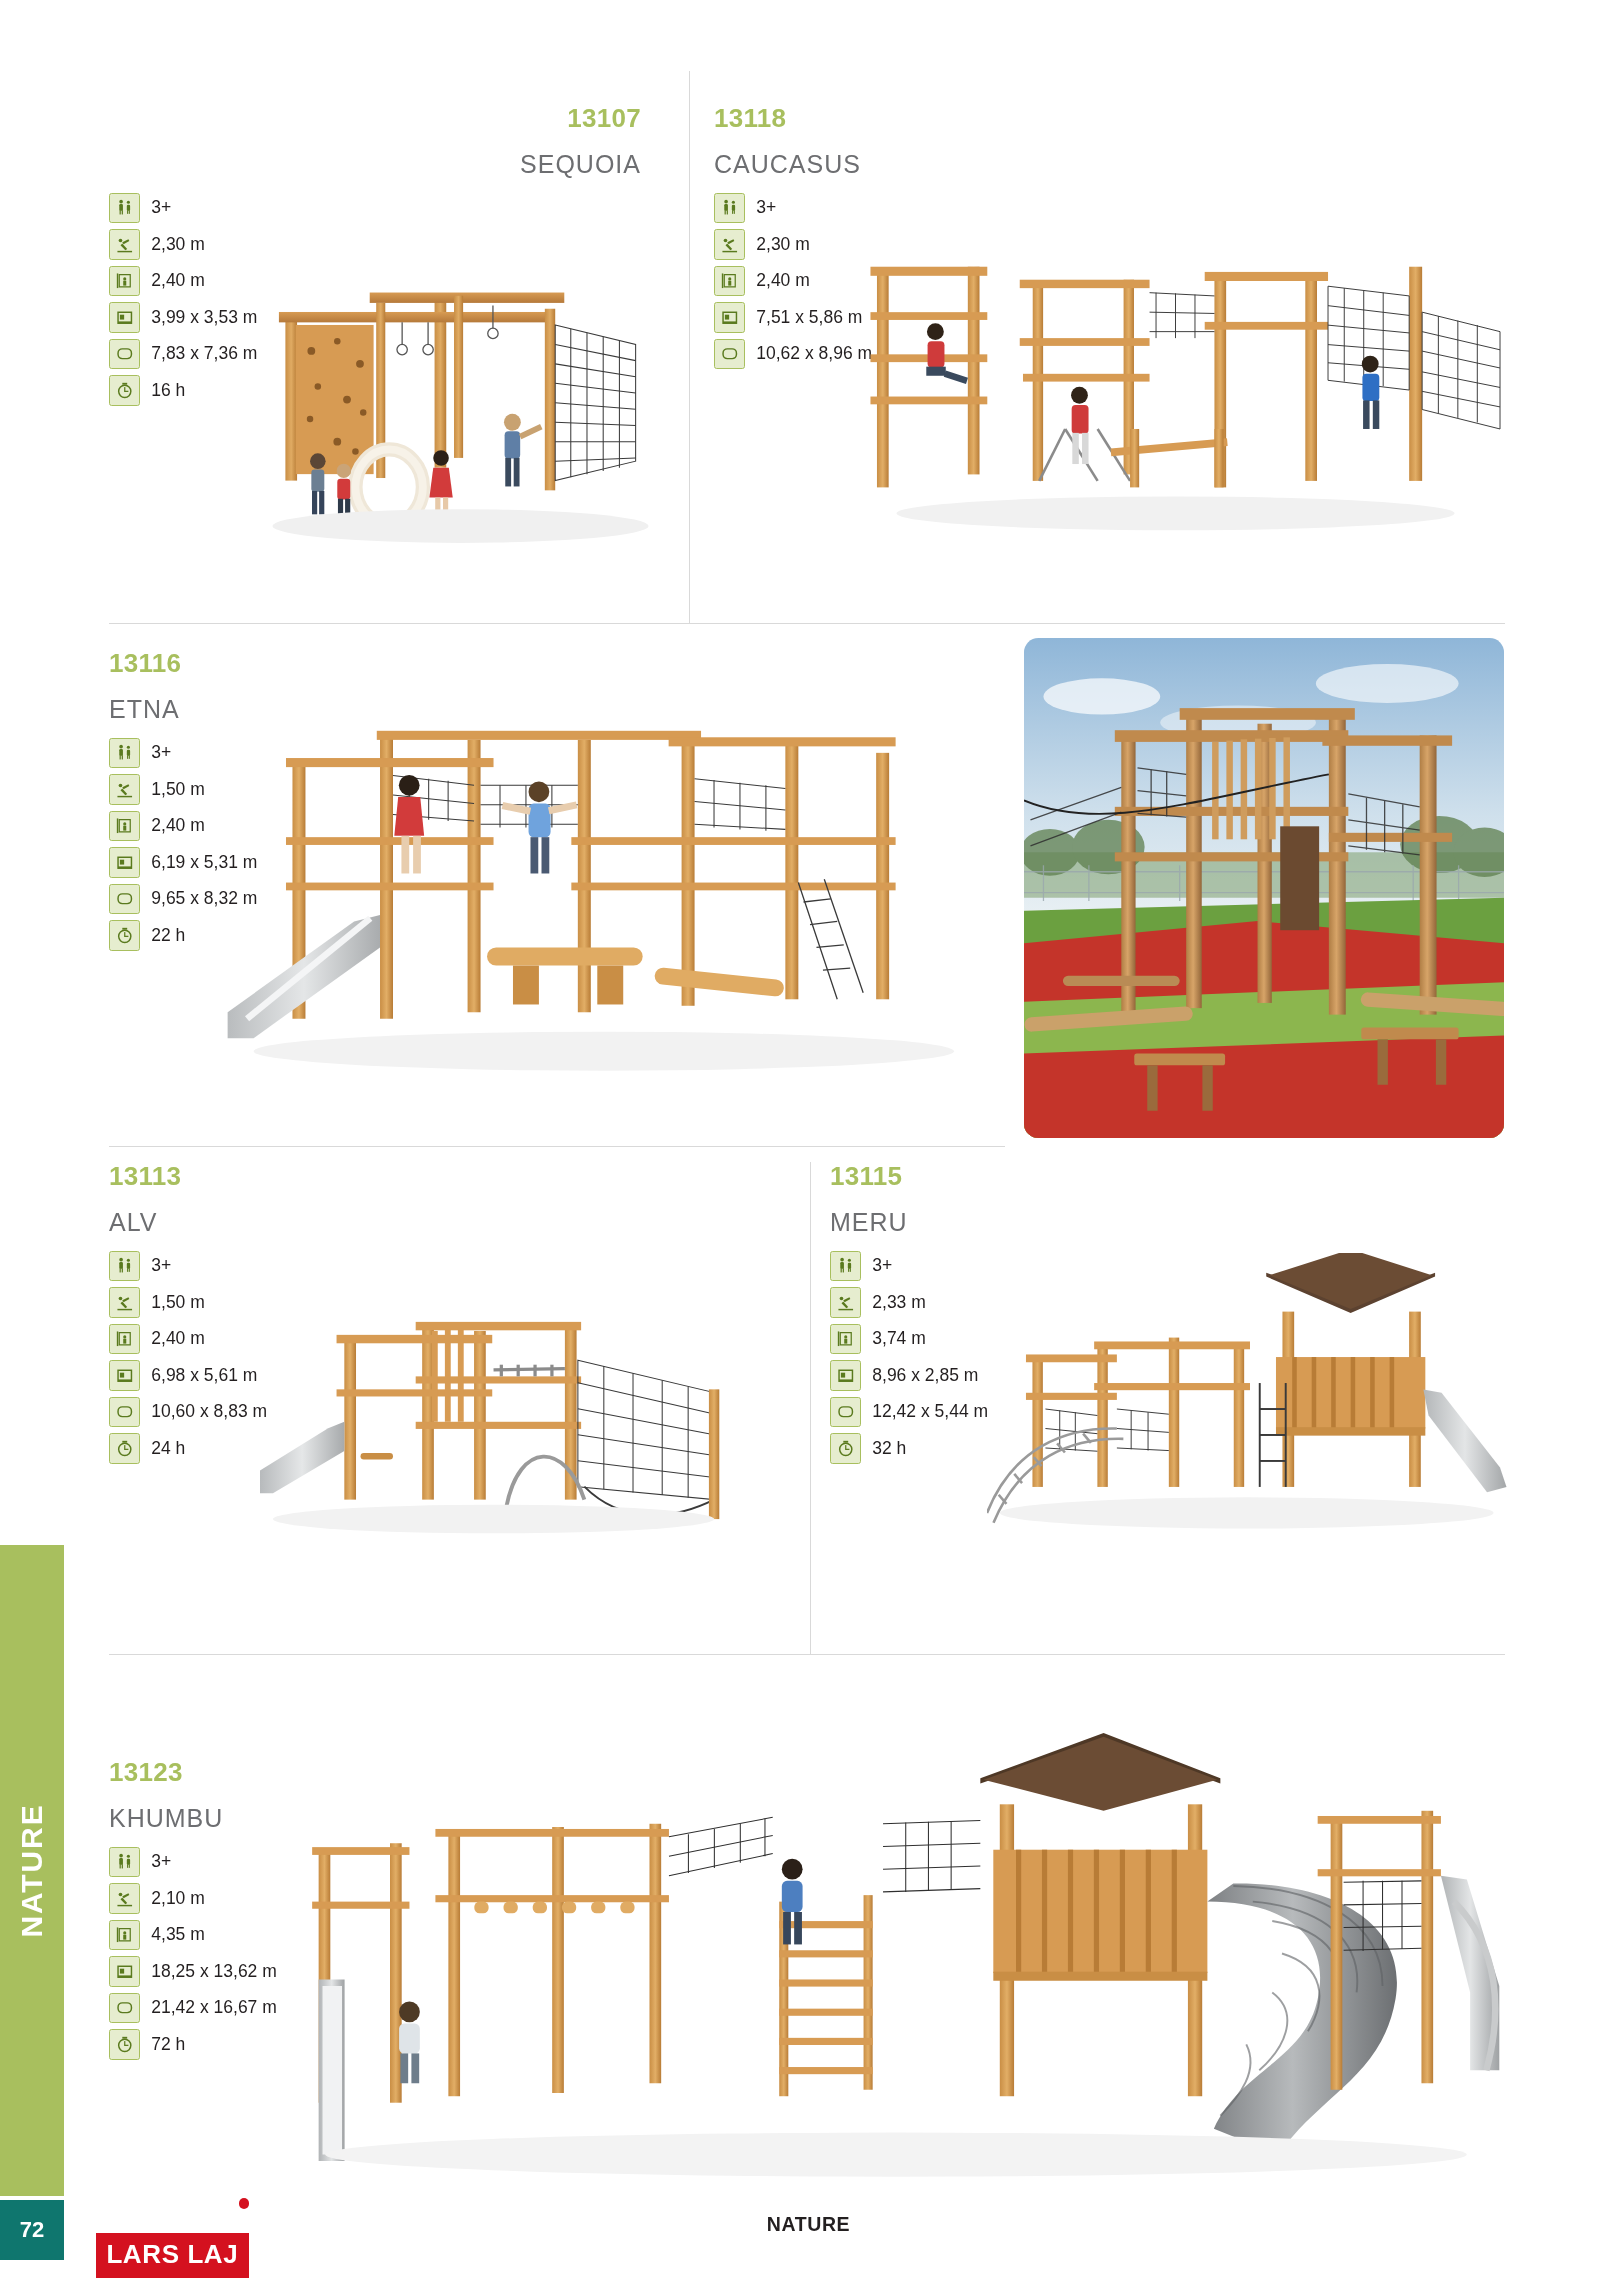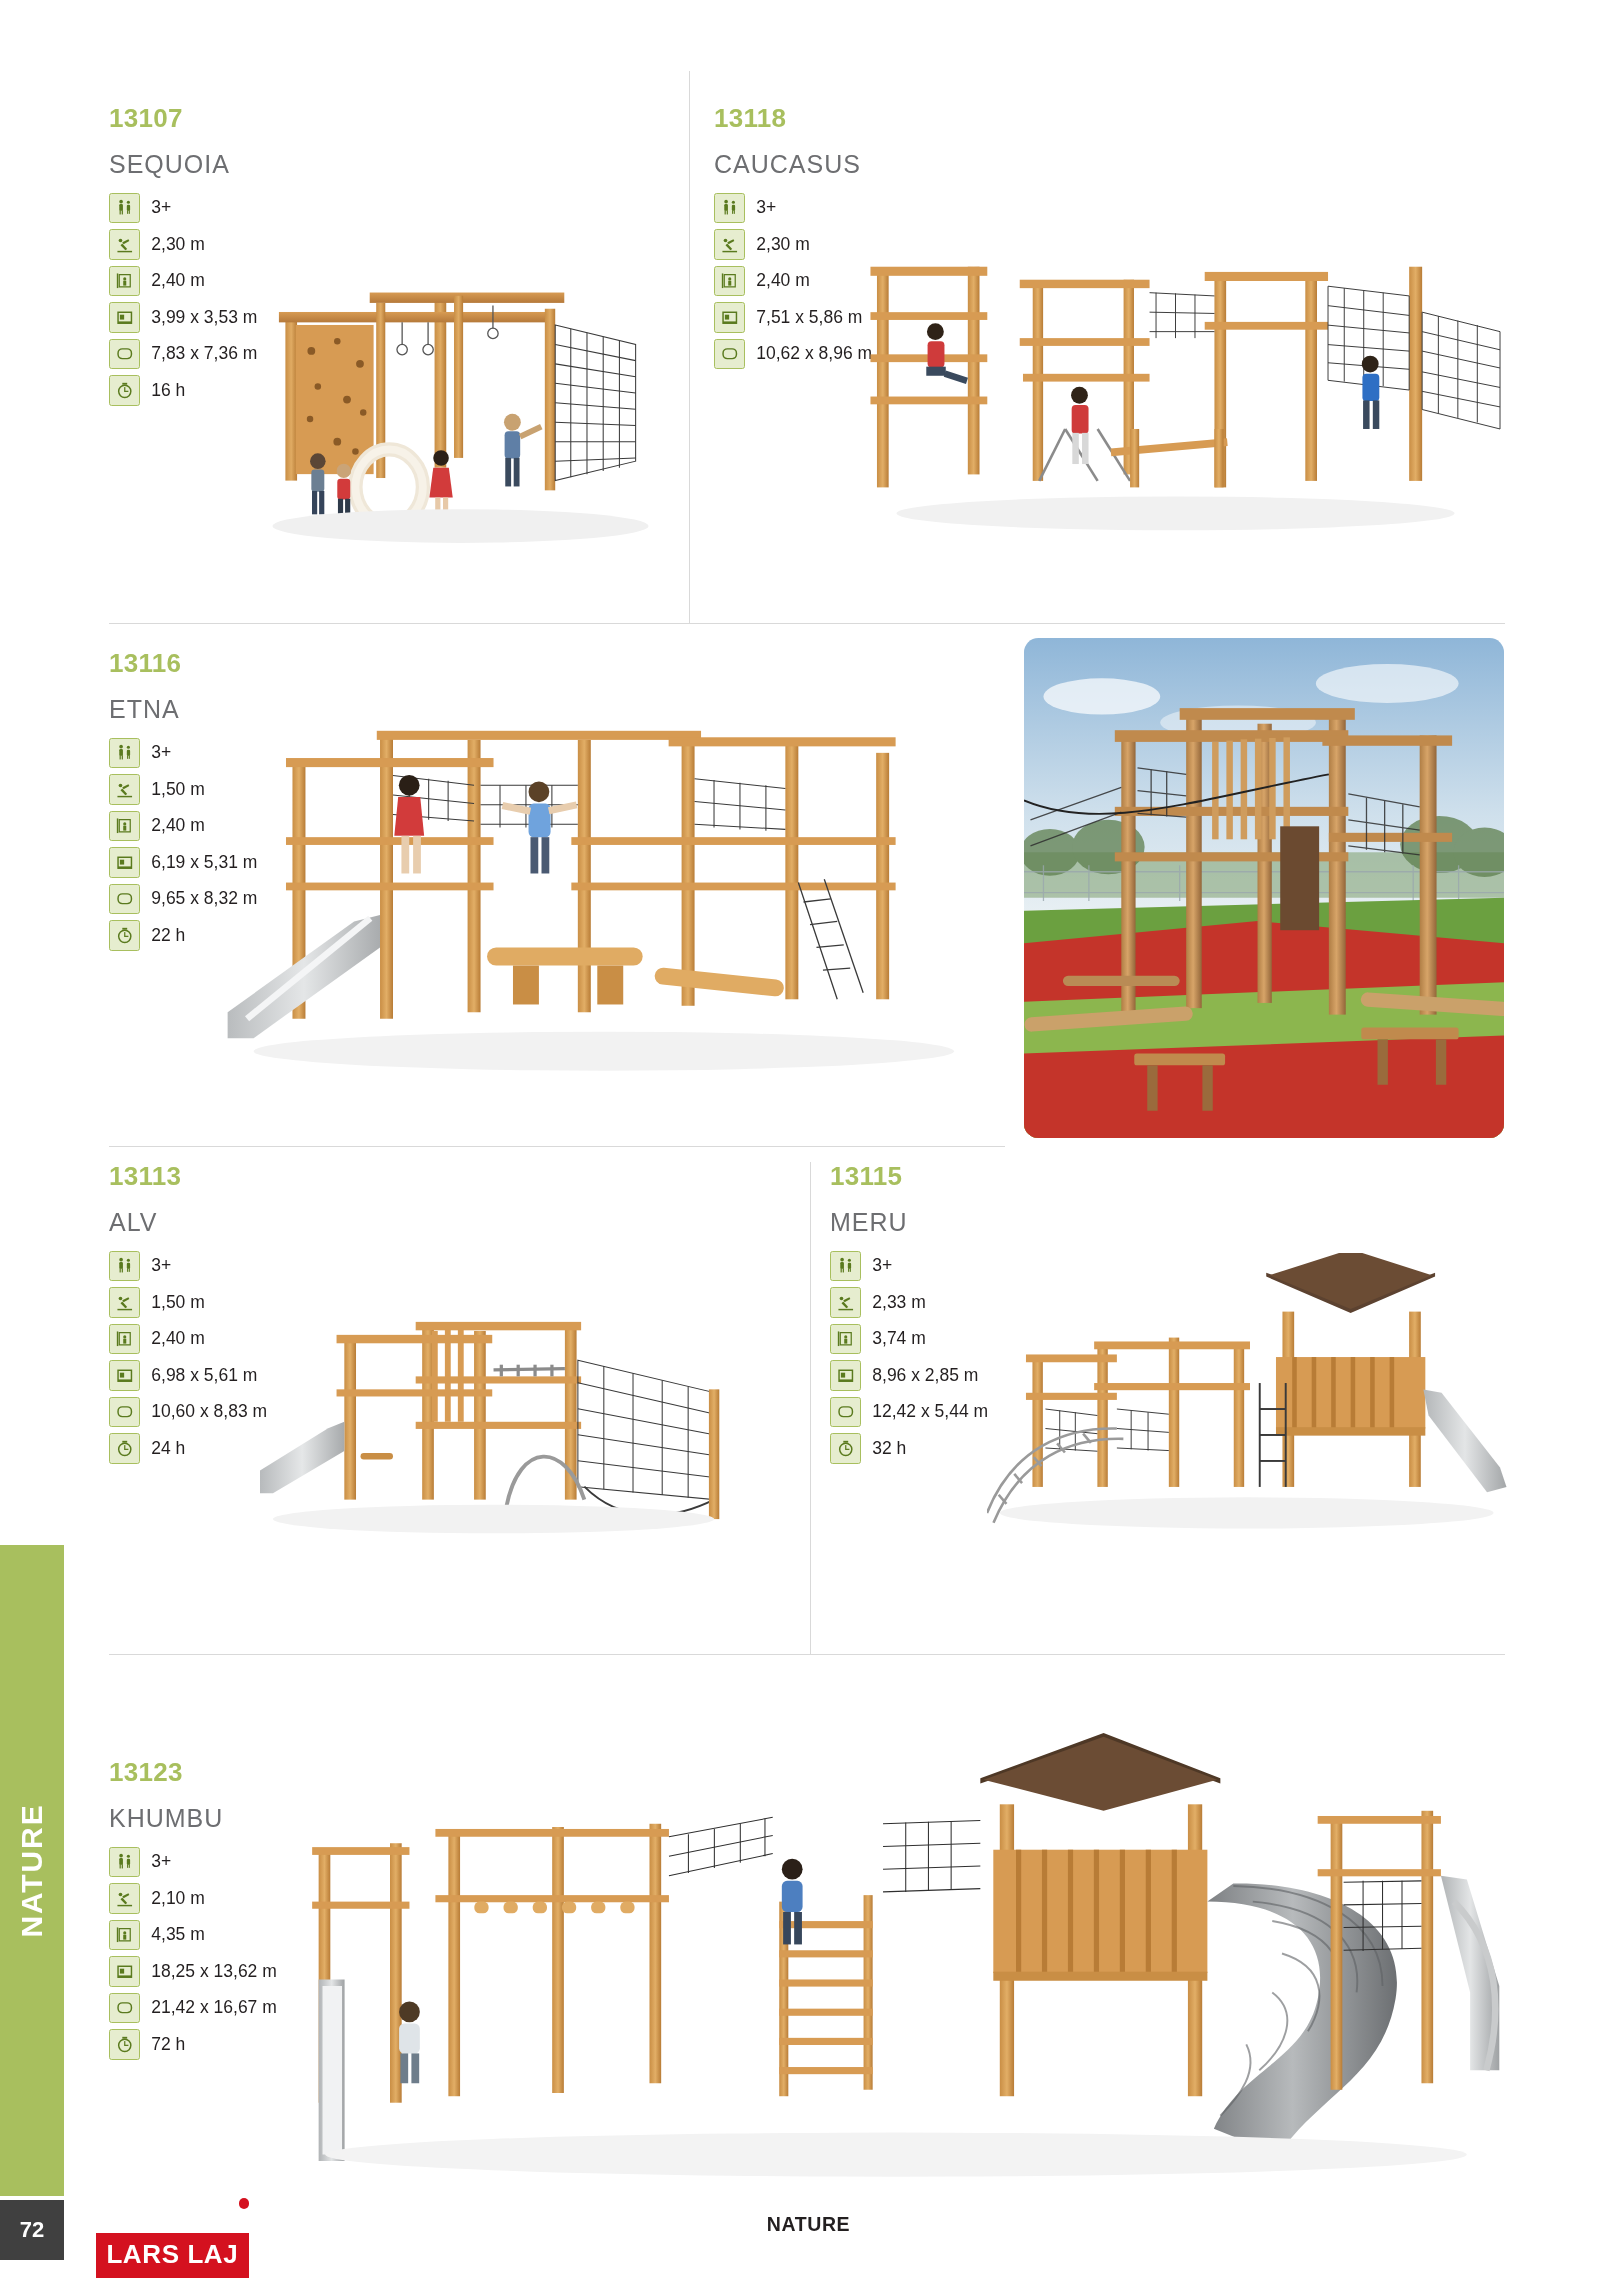--- a/index.html
+++ b/index.html
@@ -43,21 +43,21 @@
   
   .footer {
     position: absolute;
     left: 0; bottom: 0;
     width: 1617px; height: 91px;
   }
   .page-num-box {
     position: absolute;
     left: 0; top: 6.5px;
     width: 64px; height: 60px;
-    background: #404040;
+    background: #0f766e;
     color: #ffffff;
     font-size: 22px;
     font-weight: bold;
     display: flex; align-items: center; justify-content: center;
   }
   .brand {
     position: absolute;
     left: 96px; top: 7.8px;
     background: #d4111f;
     color: #ffffff;
@@ -144,21 +144,21 @@
 <body>
 
 <div class="page">
 
   <div class="hline" style="left:109px; top:623px; width:1396px;"></div>
   <div class="vline" style="left:689px; top:71px; height:552px;"></div>
   <div class="hline" style="left:109px; top:1146px; width:896px;"></div>
   <div class="vline" style="left:810px; top:1162px; height:493px;"></div>
   <div class="hline" style="left:109px; top:1654px; width:1396px;"></div>
 
-  <div class="product" style="left:109px; top:104px; width:532px;">
+  <div class="product" style="left:109px; top:104px; width:532px;text-align:right;">
     <div class="p-code">13107</div>
     <div class="p-name">SEQUOIA</div>
     <div class="spec-list">
       <div class="spec-row">
         <span class="spec-icon">
           <svg viewBox="0 0 32 32" width="19.5" height="19.5">
               <g fill="#5a7a1e">
                 <circle cx="10" cy="6" r="3"></circle>
                 <rect x="7" y="10" width="6" height="11" rx="2"></rect>
                 <rect x="7.5" y="20" width="2" height="7"></rect>

